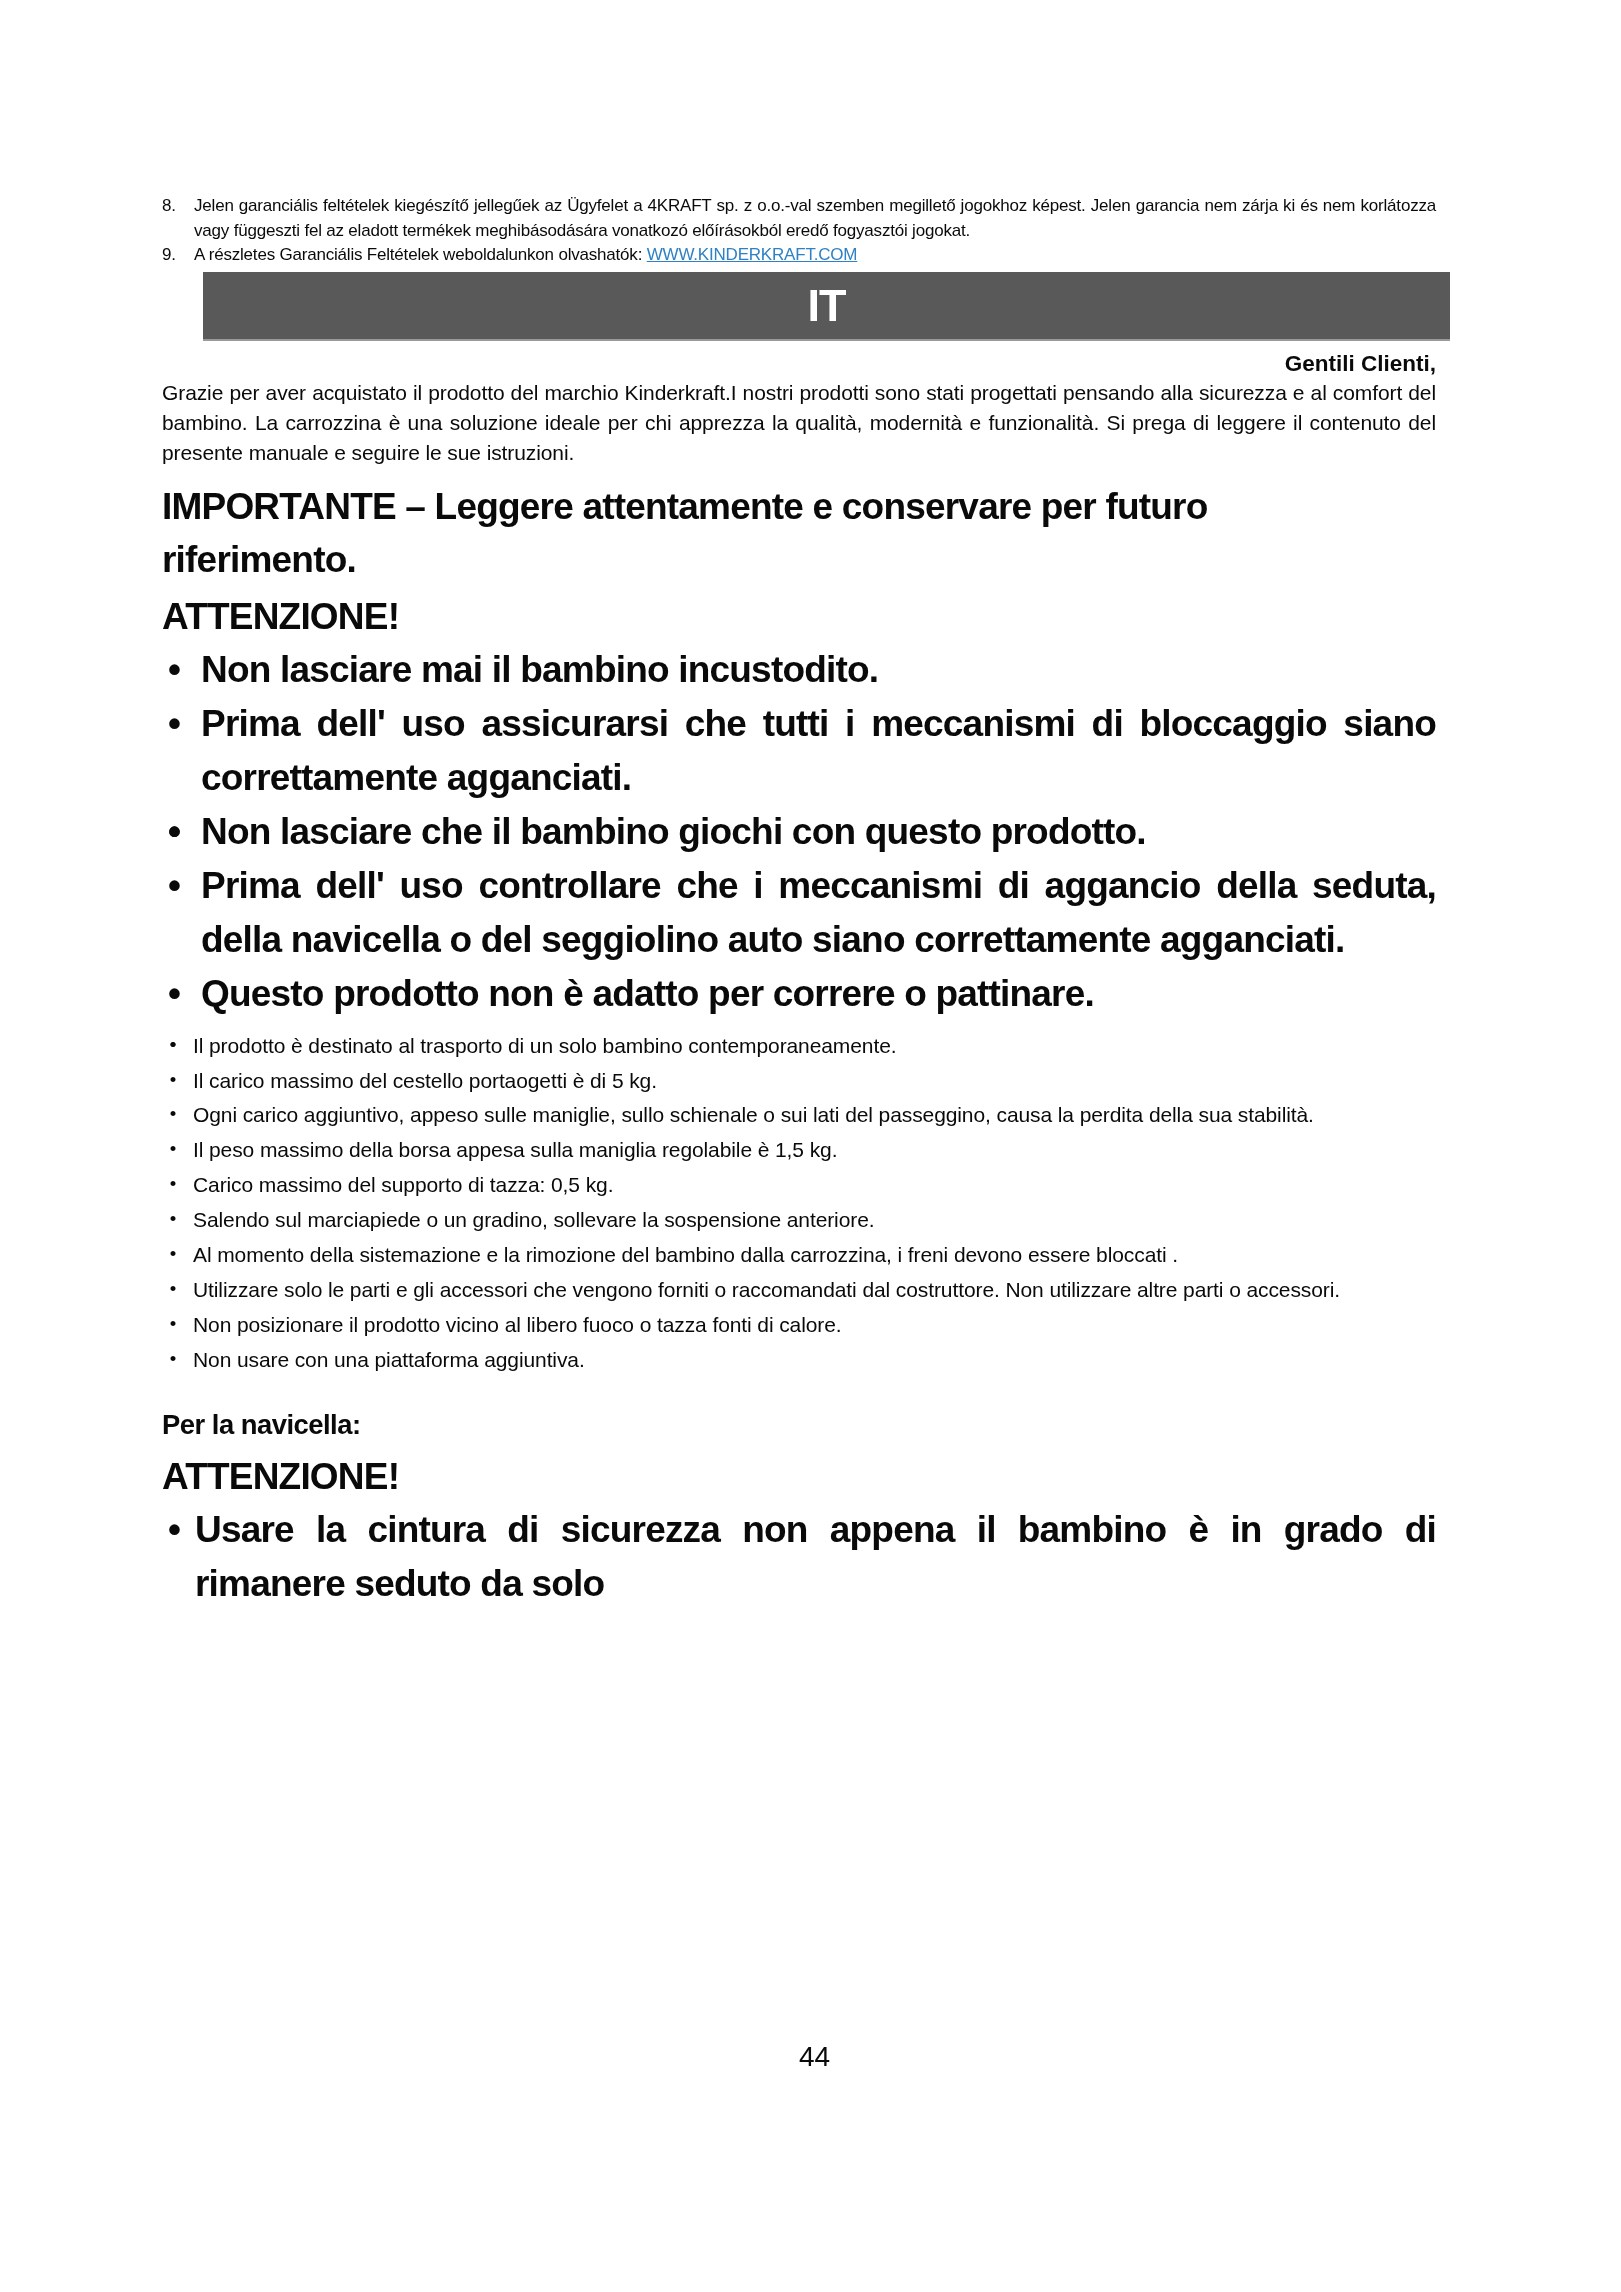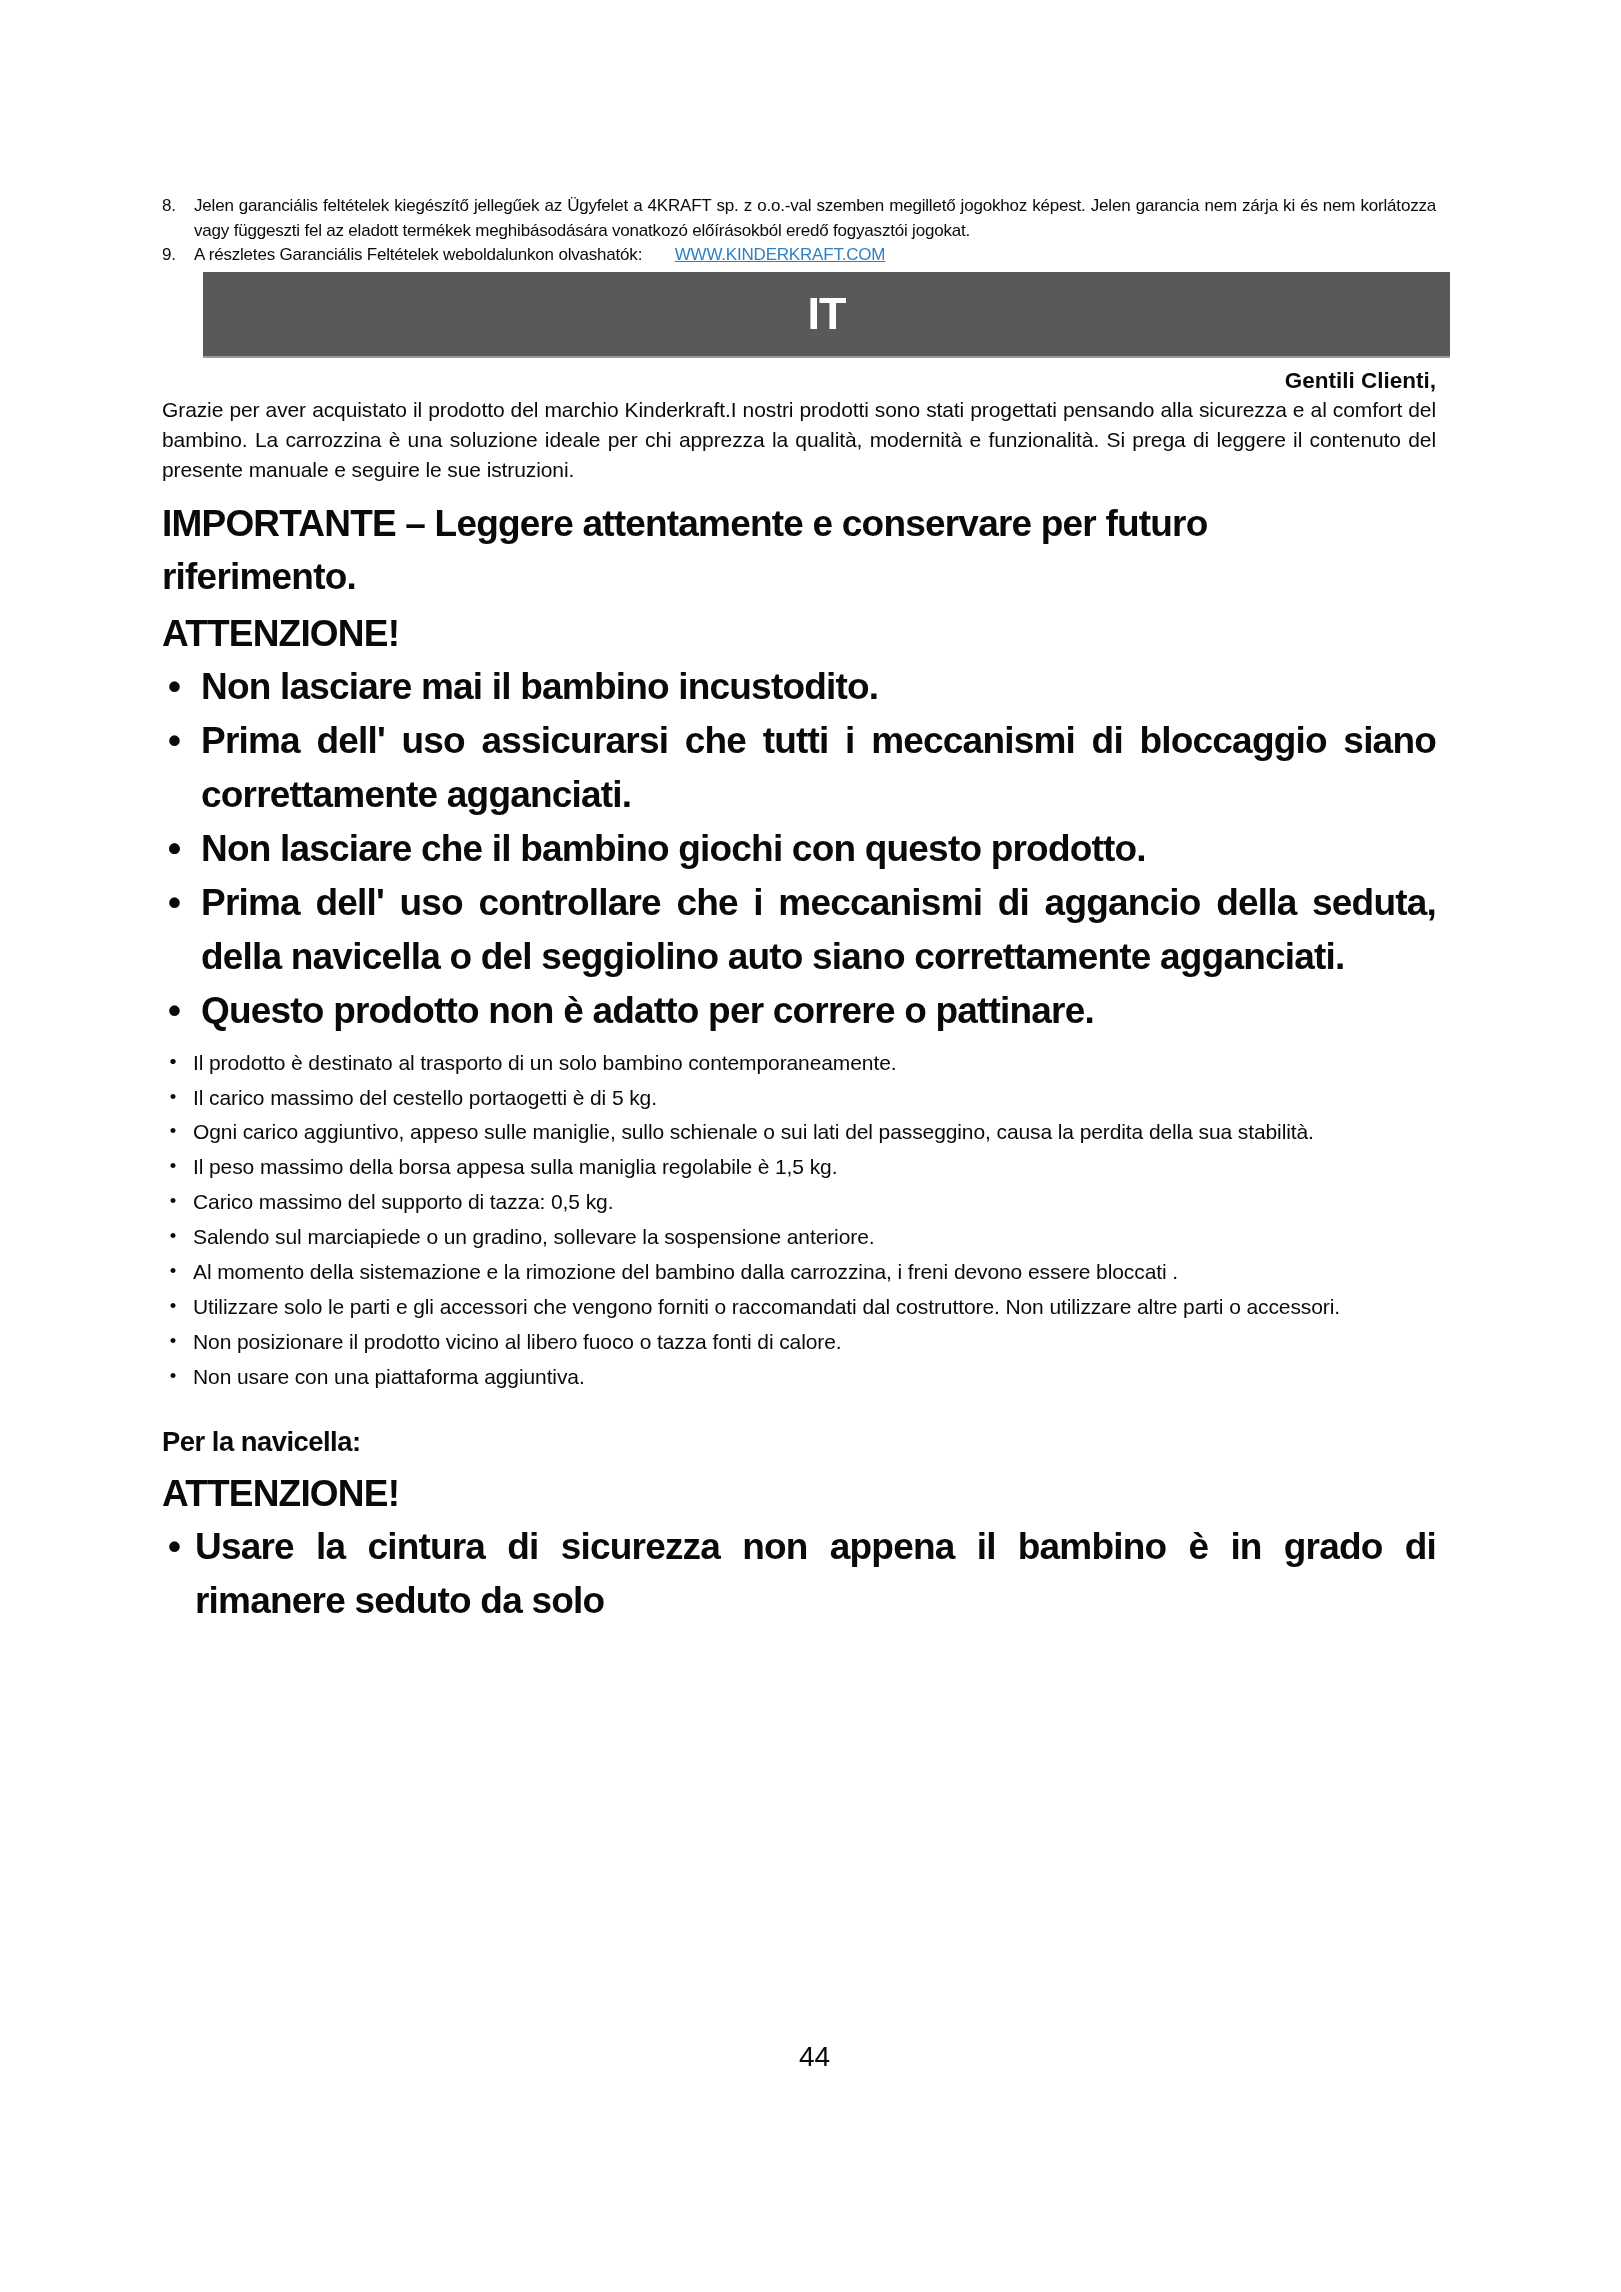--- a/index.html
+++ b/index.html
@@ -27,28 +27,27 @@
     font-size:17px;
     line-height:24.5px;
     letter-spacing:-0.2px;
     text-align:justify;
   }
   .note .num{flex:0 0 32px;}
   .note .ntext{flex:1 1 auto;}
   .note a{
     color:var(--link);
     cursor:pointer;
-    margin-left:28px;
   }
 
   
   .lang-banner{
     margin-top:4.9px;
     margin-left:41px;
-    width:1247px;height:86px;
+    width:1247px;height:69px;
     background:var(--banner_bg);
     border-bottom:2px solid #9a9a9a;
     display:flex;align-items:center;justify-content:center;
   }
   .lang-banner .code{
     color:#ffffff;
     font-weight:bold;
     font-size:45px;
     letter-spacing:-1px;
   }

